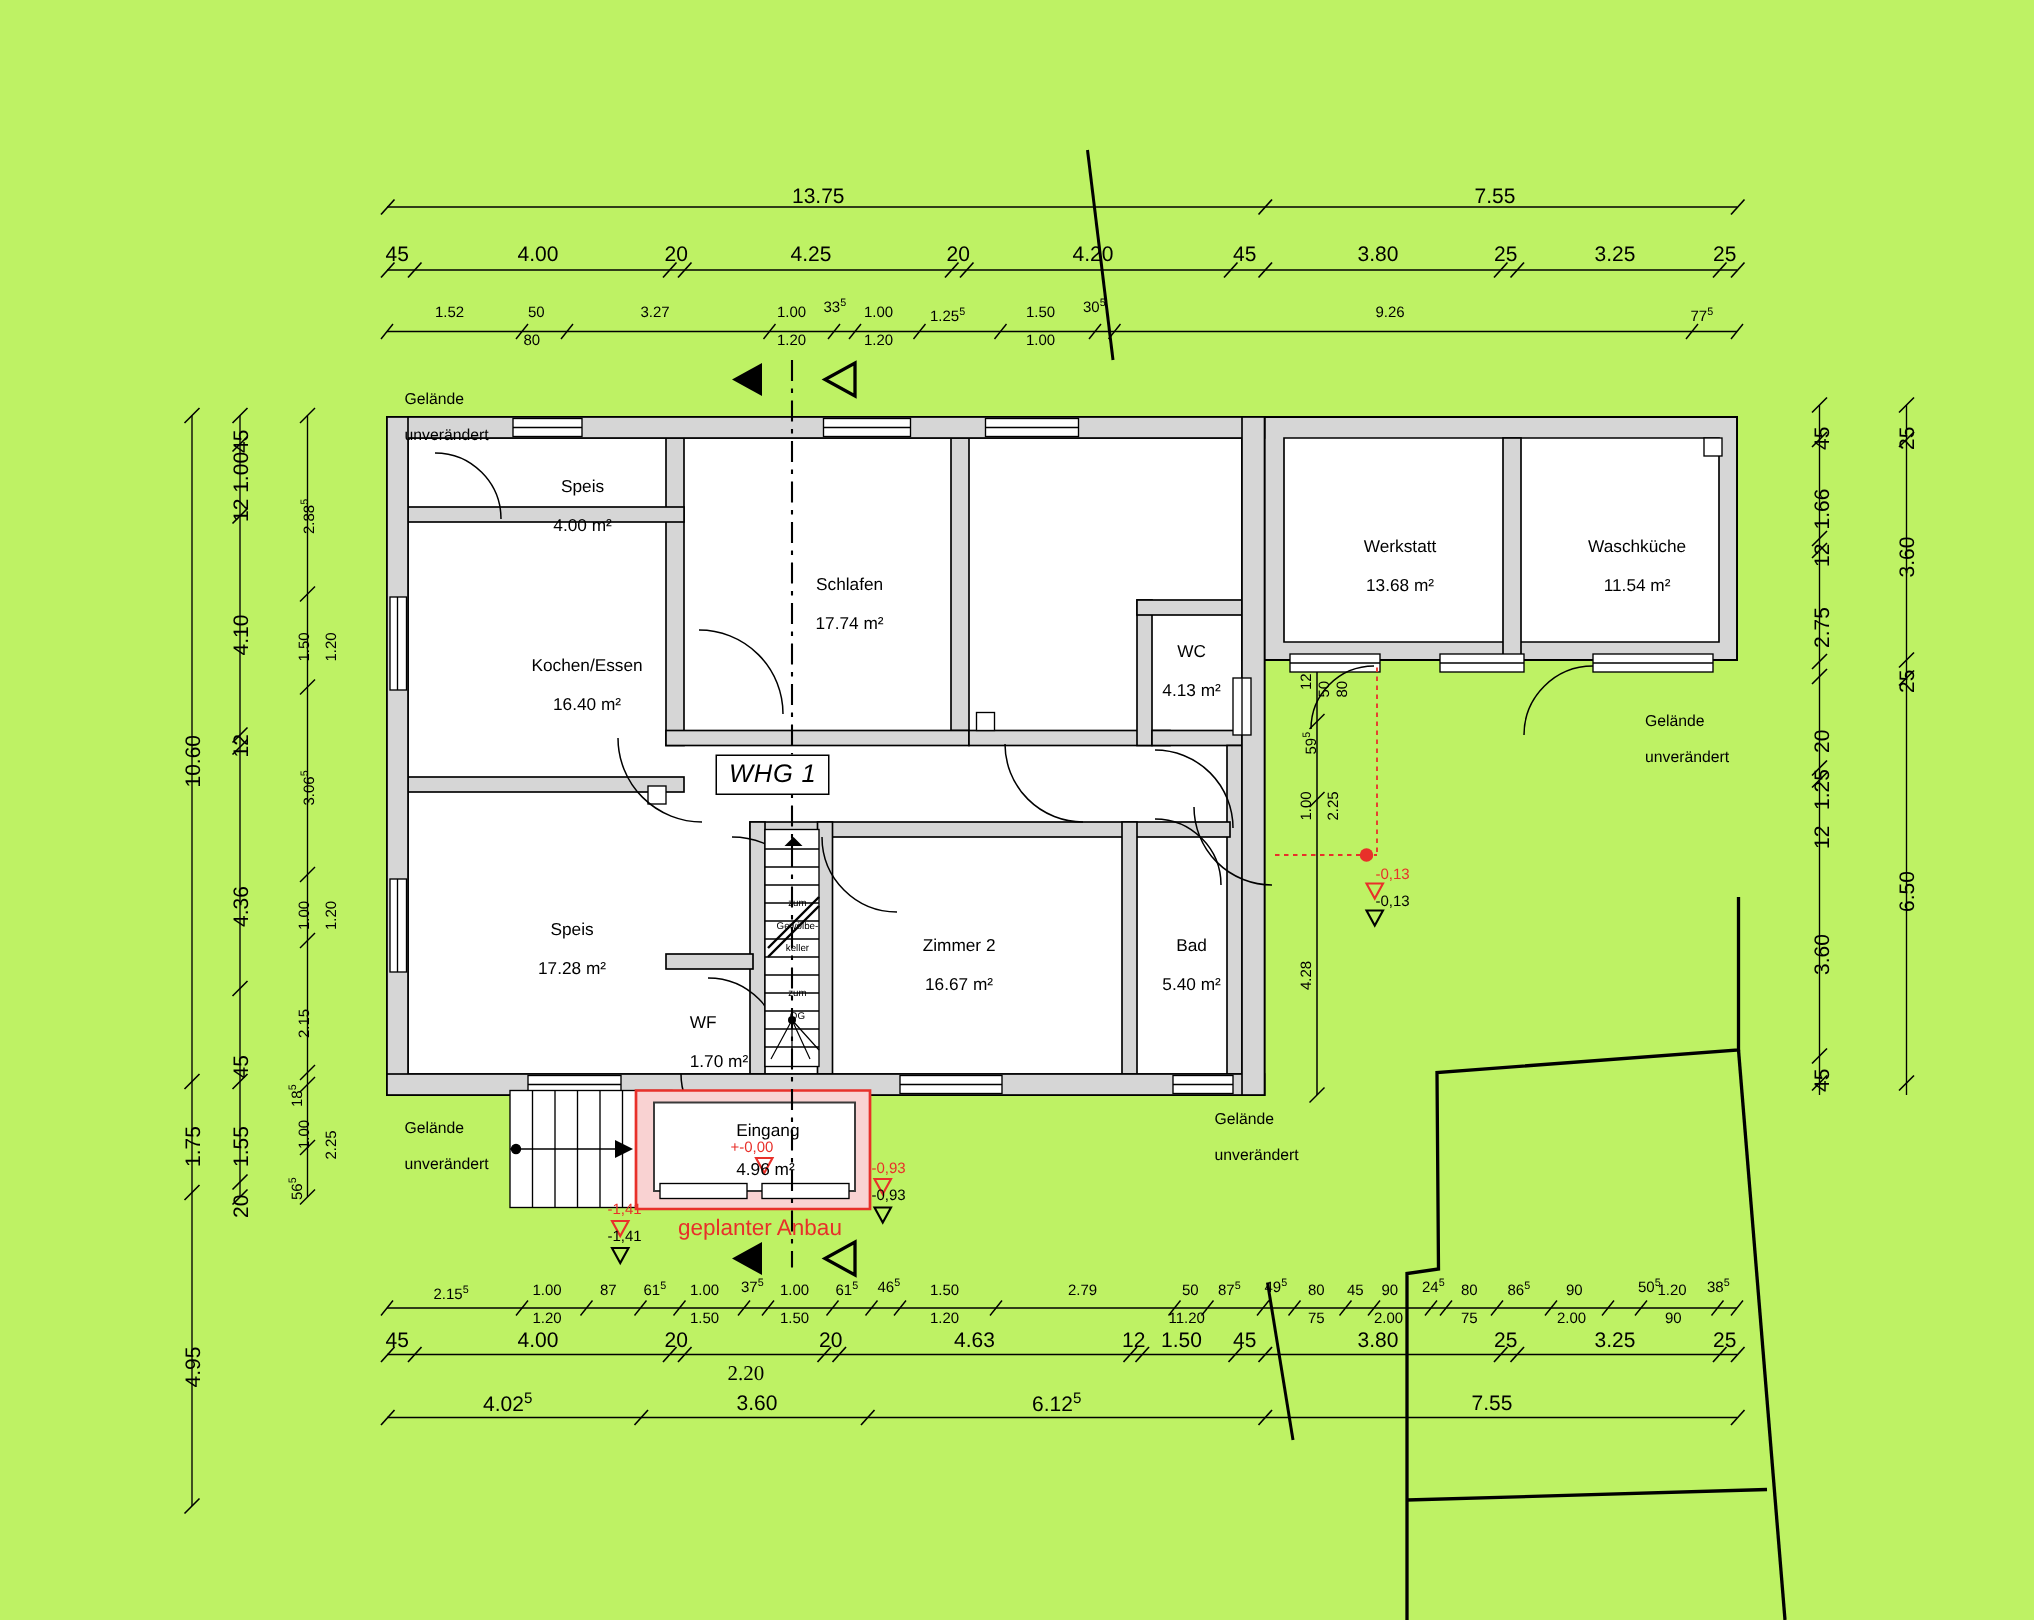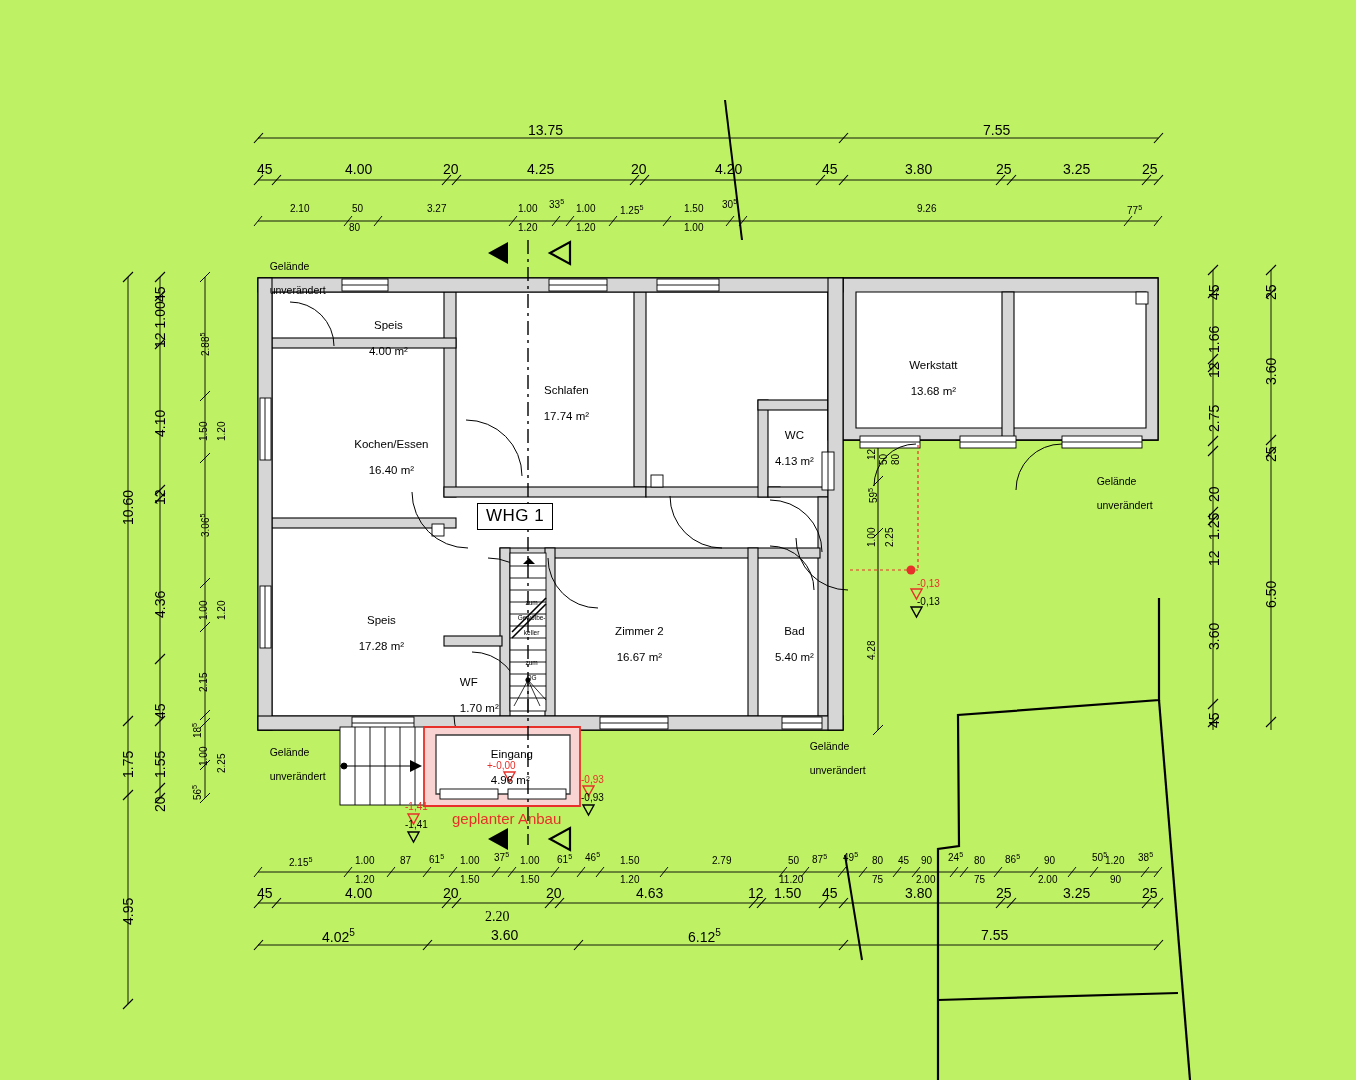--- a/index.html
+++ b/index.html
@@ -5,21 +5,21 @@
   html,body{margin:0;padding:0;background:#fff;}
   body{width:1356px;height:1080px;font-family:"Liberation Sans",sans-serif;color:#000;}
   #stage{position:relative;width:1356px;height:1080px;overflow:hidden;background:#bef264;}
   svg.layer{position:absolute;left:0;top:0;width:1356px;height:1080px;}
   .txt{position:absolute;white-space:pre;font-family:"Liberation Sans",sans-serif;}
   .room{font-size:11.5px;text-align:center;line-height:13px;}
   .dimbig{font-size:14px;}
   .dimsm{font-size:10px;}
   .note{font-size:10.5px;line-height:12px;}
   .red{color:#e8302a;}
-  .whg{position:absolute;border:1.4px solid #000;font-size:17px;padding:2px 8px 3px 8px;background:#fff;letter-spacing:.5px;}
+  .whg{position:absolute;border:1.4px solid #000;font-size:17px;padding:2px 8px 3px 8px;background:#fff;letter-spacing:.5px;font-style:italic;}
   .anbau{font-size:15px;color:#e8302a;}
   .stairtxt{font-size:6.5px;line-height:7.5px;text-align:center;}
   .rot90{transform:rotate(-90deg);transform-origin:left top;}
   .sup{font-size:.72em;vertical-align:super;}
 </style>
 </head>
 <body>
 
 <div id="stage">
 
@@ -393,21 +393,21 @@
   <div class="txt dimbig" style="left:443px;top:161px;">20</div>
   <div class="txt dimbig" style="left:527px;top:161px;">4.25</div>
   <div class="txt dimbig" style="left:631px;top:161px;">20</div>
   <div class="txt dimbig" style="left:715px;top:161px;">4.20</div>
   <div class="txt dimbig" style="left:822px;top:161px;">45</div>
   <div class="txt dimbig" style="left:905px;top:161px;">3.80</div>
   <div class="txt dimbig" style="left:996px;top:161px;">25</div>
   <div class="txt dimbig" style="left:1063px;top:161px;">3.25</div>
   <div class="txt dimbig" style="left:1142px;top:161px;">25</div>
 
-  <div class="txt dimsm" style="left:290px;top:203px;">2.10</div>
+  <div class="txt dimsm" style="left:290px;top:203px;">1.52</div>
   <div class="txt dimsm" style="left:352px;top:203px;">50</div>
   <div class="txt dimsm" style="left:349px;top:222px;">80</div>
   <div class="txt dimsm" style="left:427px;top:203px;">3.27</div>
   <div class="txt dimsm" style="left:518px;top:203px;">1.00</div>
   <div class="txt dimsm" style="left:518px;top:222px;">1.20</div>
   <div class="txt dimsm" style="left:549px;top:197px;">33<span class="sup">5</span></div>
   <div class="txt dimsm" style="left:576px;top:203px;">1.00</div>
   <div class="txt dimsm" style="left:576px;top:222px;">1.20</div>
   <div class="txt dimsm" style="left:620px;top:203px;">1.25<span class="sup">5</span></div>
   <div class="txt dimsm" style="left:684px;top:203px;">1.50</div>
@@ -551,20 +551,24 @@
     <span>1.70 m²</span>
   </div>
   <div class="txt room" style="left:478px;top:735px;width:90px;text-align:left;">
     <span>Eingang</span><br>
     <span>4.96 m²</span>
   </div>
   <div class="txt room" style="left:872px;top:346px;width:110px;">
     <span>Werkstatt</span><br>
     <span>13.68 m²</span>
   </div>
+  <div class="txt room" style="left:1030px;top:346px;width:110px;">
+    <span>Waschküche</span><br>
+    <span>11.54 m²</span>
+  </div>
 
   <div class="txt stairtxt" style="left:508px;top:591px;width:40px;">
     <span>zum</span><br>
     <span>Gewölbe-</span><br>
     <span>keller</span>
   </div>
   <div class="txt stairtxt" style="left:508px;top:651px;width:40px;">
     <span>zum</span><br>
     <span>OG</span>
   </div>

